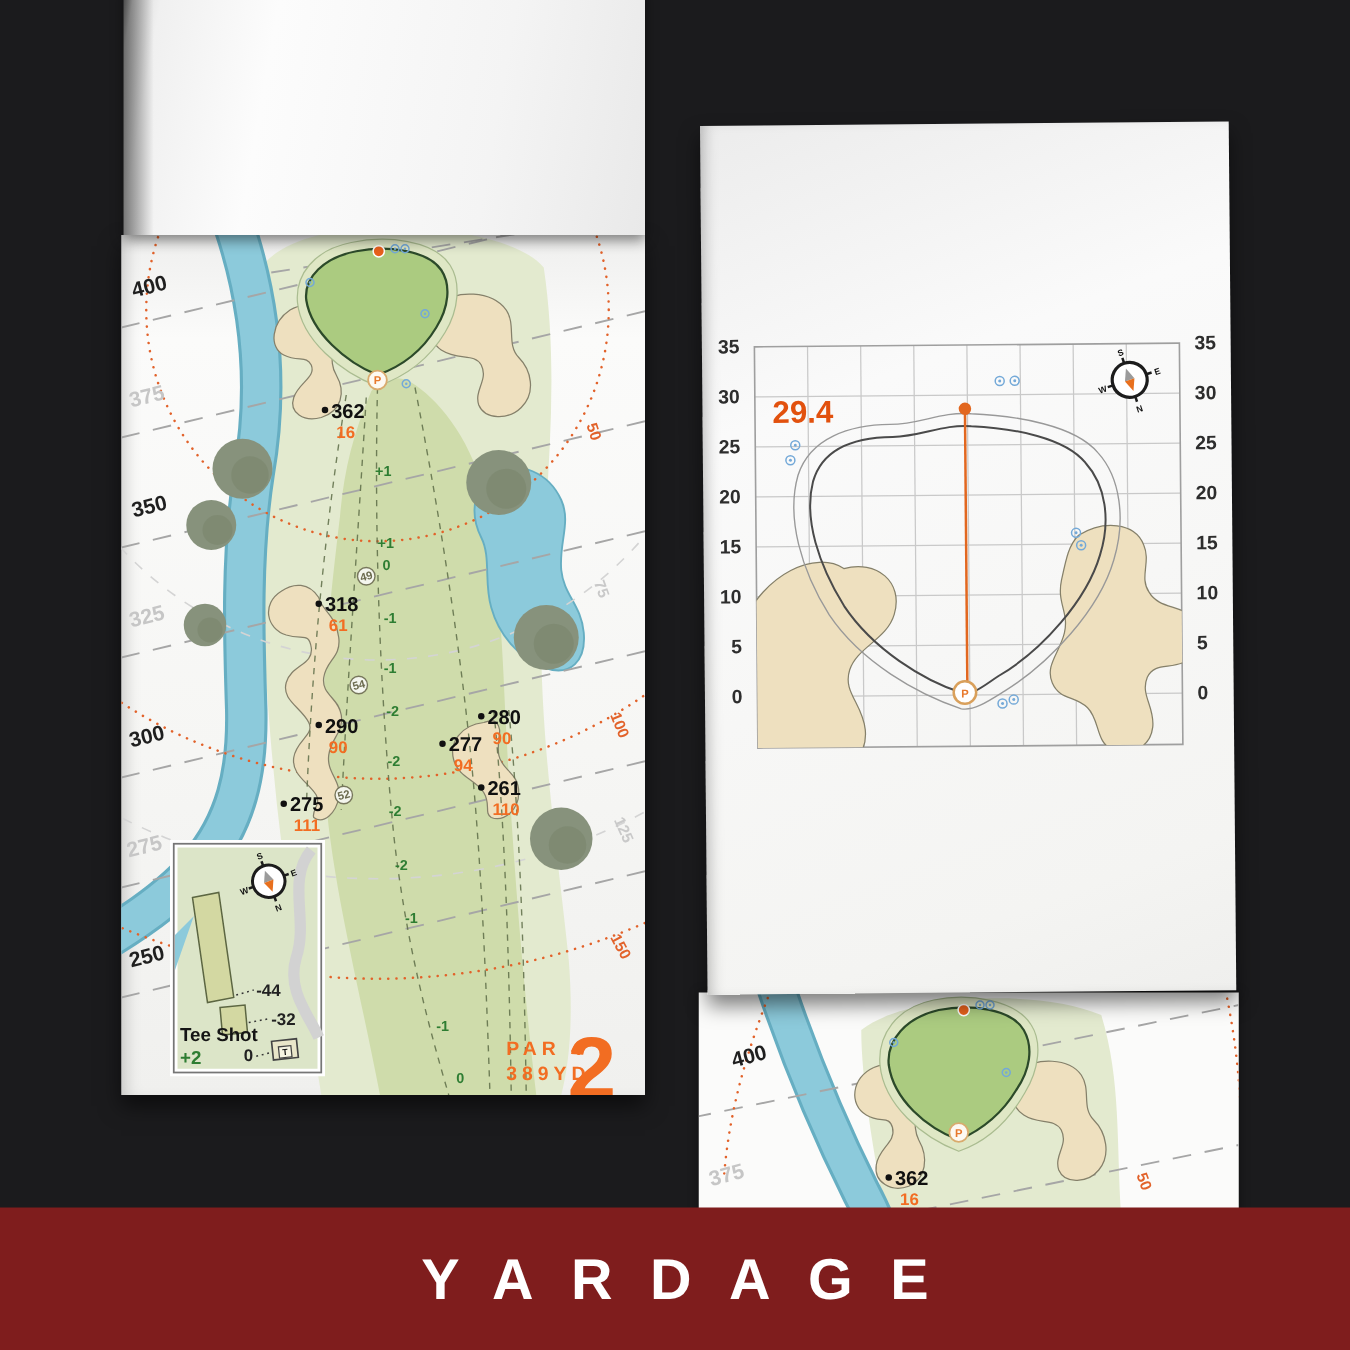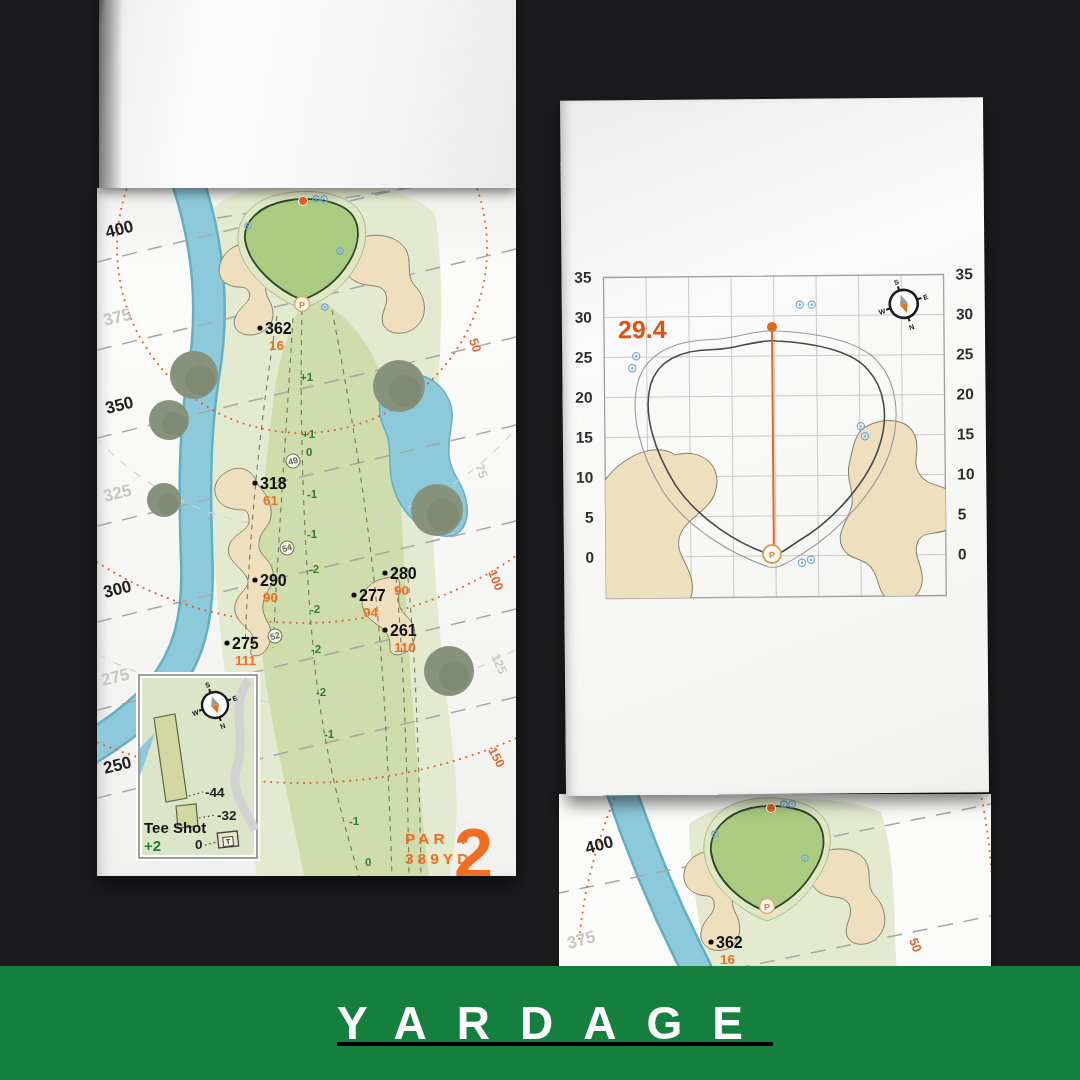--- a/index.html
+++ b/index.html
@@ -21,22 +21,22 @@
 
   .right-book{position:absolute;left:557px;top:99px;width:436px;height:886px;}
   .next-page{position:absolute;left:2px;top:695px;width:432px;height:185px;
      background:#fbfbfa;box-shadow:0 0 8px rgba(0,0,0,.4);overflow:hidden;z-index:1;}
   .grid-page{position:absolute;left:6px;top:0;width:423px;height:695px;
      background:linear-gradient(160deg,#ececec,#fafafa 30%,#f4f4f2 85%,#efefed);
      box-shadow:0 9px 16px rgba(0,0,0,.5), inset 9px 0 12px -7px rgba(0,0,0,.28);
      transform:rotate(-0.5deg);overflow:hidden;z-index:2;}
 
   
-  .banner{position:absolute;left:0;top:966px;width:1080px;height:114px;background:#15803d;
-     display:flex;align-items:center;justify-content:center;z-index:10;text-decoration:underline;}
+  .banner{position:absolute;left:0;top:966px;width:1080px;height:114px;background:#7f1d1d;
+     display:flex;align-items:center;justify-content:center;z-index:10;}
   .banner span{color:#ffffff;font-size:46px;font-weight:bold;letter-spacing:30px;padding-left:30px;}
 
   
   .dist{font-size:17px;font-weight:bold;fill:#1f1f1f}
   .dist.lt{fill:#c6c6c6}
   .arcLbl{font-size:12.5px;font-weight:bold;fill:#e2622a}
   .arcLbl.gray{fill:#c9c9c9}
   .yardN{font-size:16px;font-weight:bold;fill:#101010}
   .pinN{font-size:13.5px;font-weight:bold;fill:#f26d22}
   .elev{font-size:11.5px;font-weight:bold;fill:#2e7d32}

